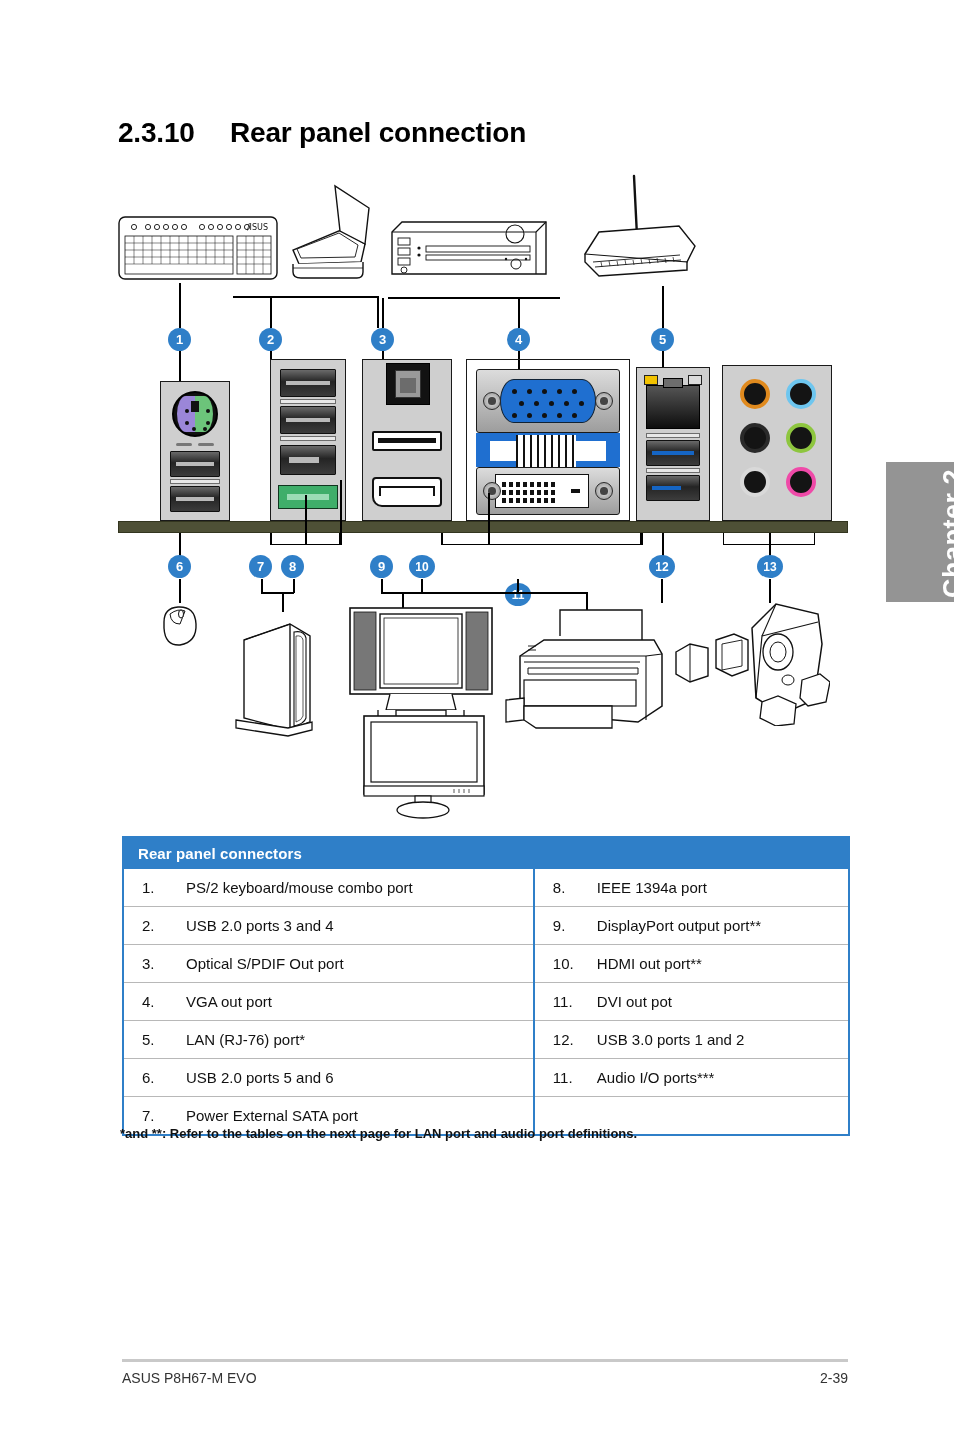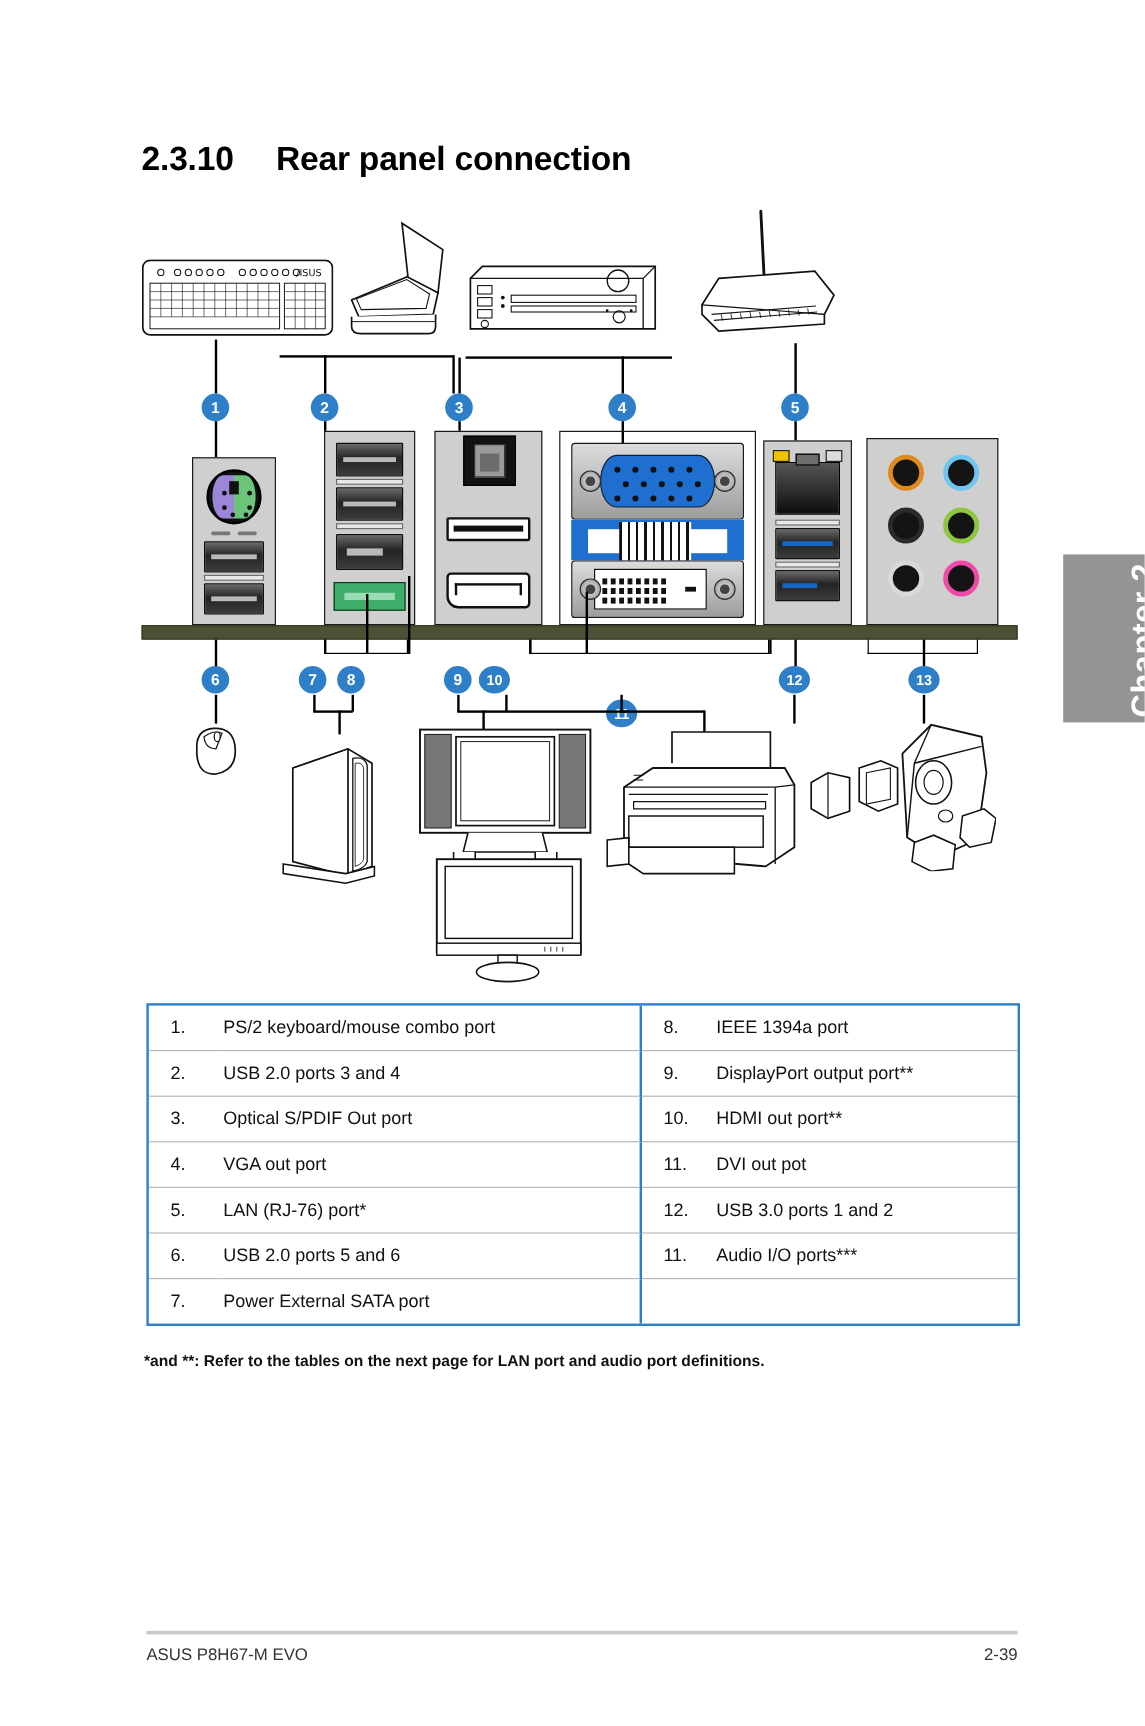--- a/index.html
+++ b/index.html
@@ -408,21 +408,21 @@
     </div>
   <div class="cnum" style="left:249px;top:405px;">
       <span>7</span>
     </div>
   <div class="cnum" style="left:281px;top:405px;">
       <span>8</span>
     </div>
   <div class="cnum" style="left:370px;top:405px;">
       <span>9</span>
     </div>
-  <div class="cnum w2" style="left:399px;top:405px;">
+  <div class="cnum w2" style="left:409px;top:405px;">
       <span>10</span>
     </div>
   <div class="cnum w2" style="left:505px;top:405px;margin-top:28px;">
       <span>11</span>
     </div>
   <div class="cnum w2" style="left:649px;top:405px;">
       <span>12</span>
     </div>
   <div class="cnum w2" style="left:757px;top:405px;justify-content:center;">
       <span>13</span>
@@ -510,20 +510,21 @@
     <ellipse cx="106" cy="54" rx="15" ry="18" fill="#fff" stroke="#111" stroke-width="1.3"></ellipse>
     <ellipse cx="106" cy="54" rx="8" ry="10" fill="#fff" stroke="#111" stroke-width="1"></ellipse>
     <ellipse cx="116" cy="82" rx="6" ry="5" fill="#fff" stroke="#111" stroke-width="1"></ellipse>
     <path d="M90 104 L106 98 L124 106 L122 126 L104 128 L88 120 Z" fill="#fff" stroke="#111" stroke-width="1.3"></path>
     <path d="M130 82 L148 76 L158 84 L154 104 L136 108 L128 100 Z" fill="#fff" stroke="#111" stroke-width="1.3"></path>
   </svg>
 
 </div>
 
 <div id="conn-table">
+  <div class="thead">Rear panel connectors</div>
   <table>
     <tbody>
       <tr>
         <td class="idx">1.</td>
         <td class="lbl">PS/2 keyboard/mouse combo port</td>
         <td class="sep">8.</td>
         <td class="lbl">IEEE 1394a port</td>
       </tr>
       <tr>
         <td class="idx">2.</td>

